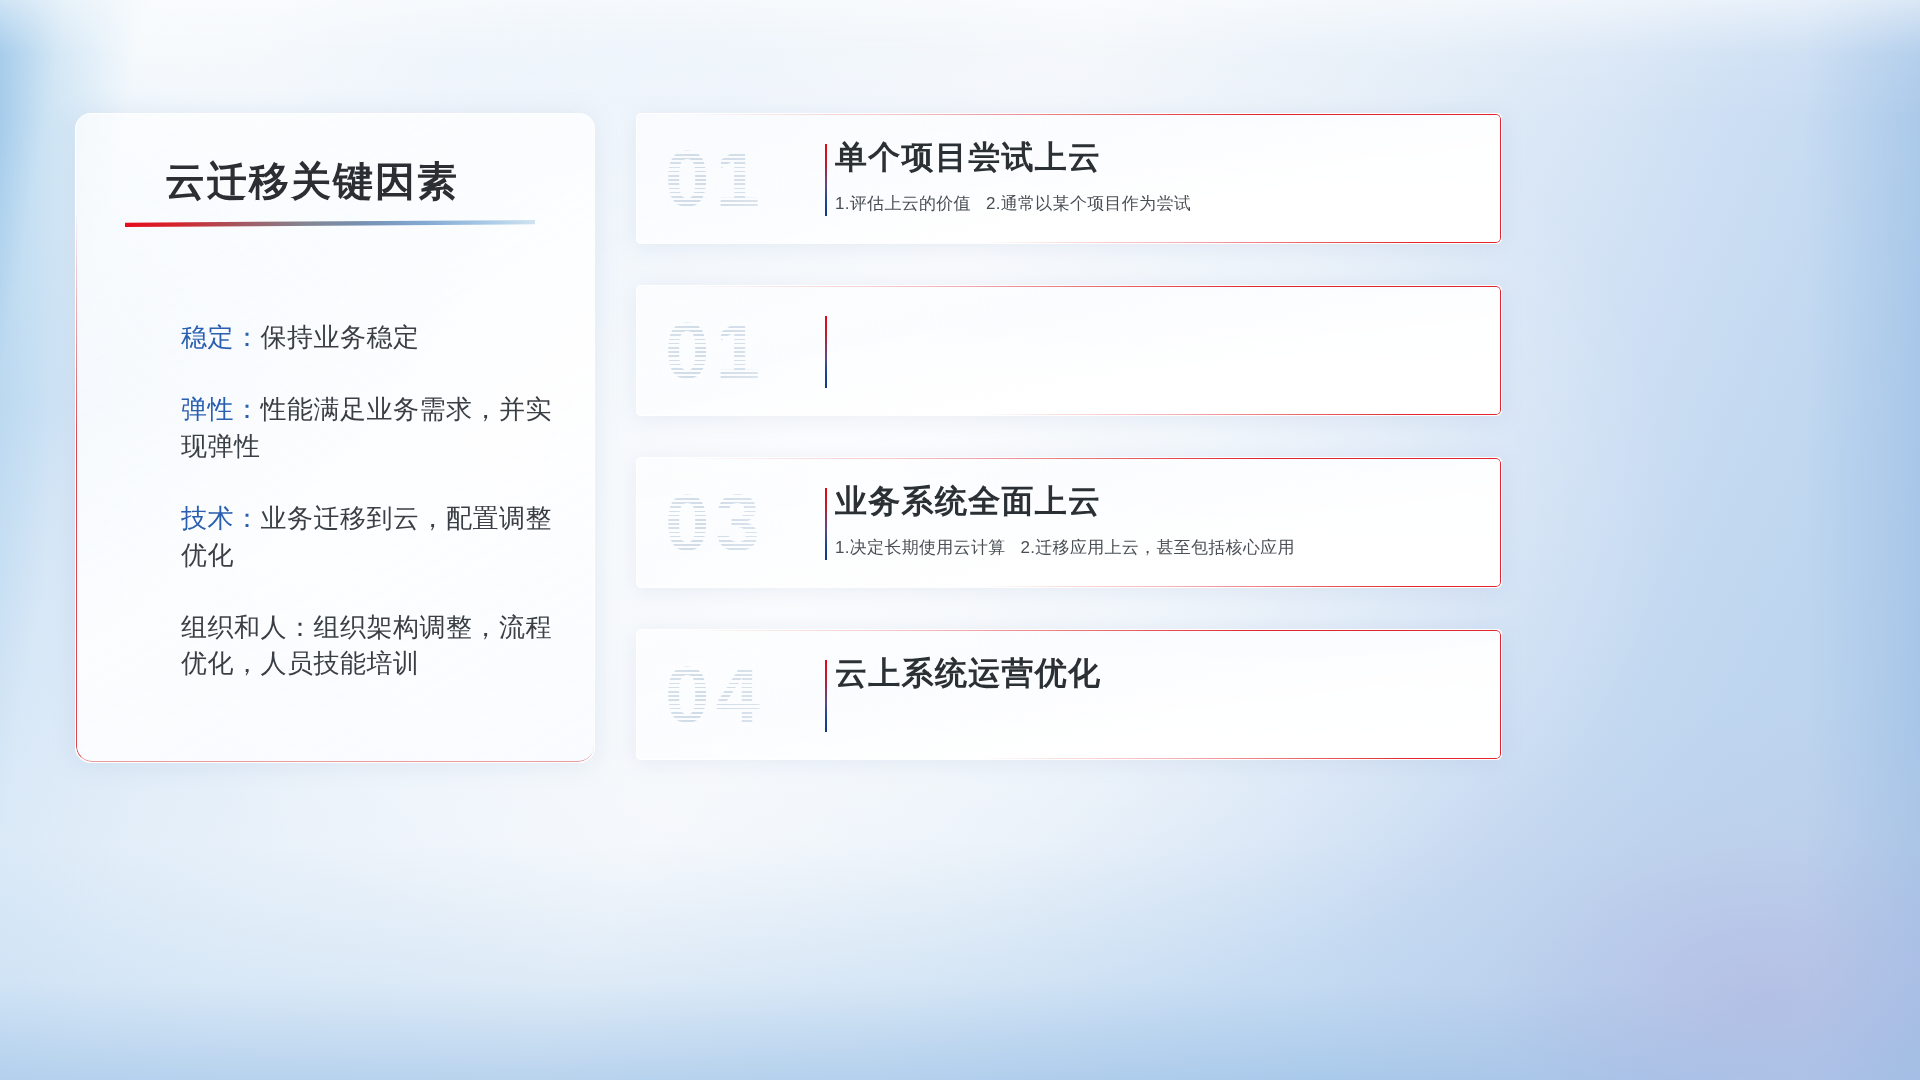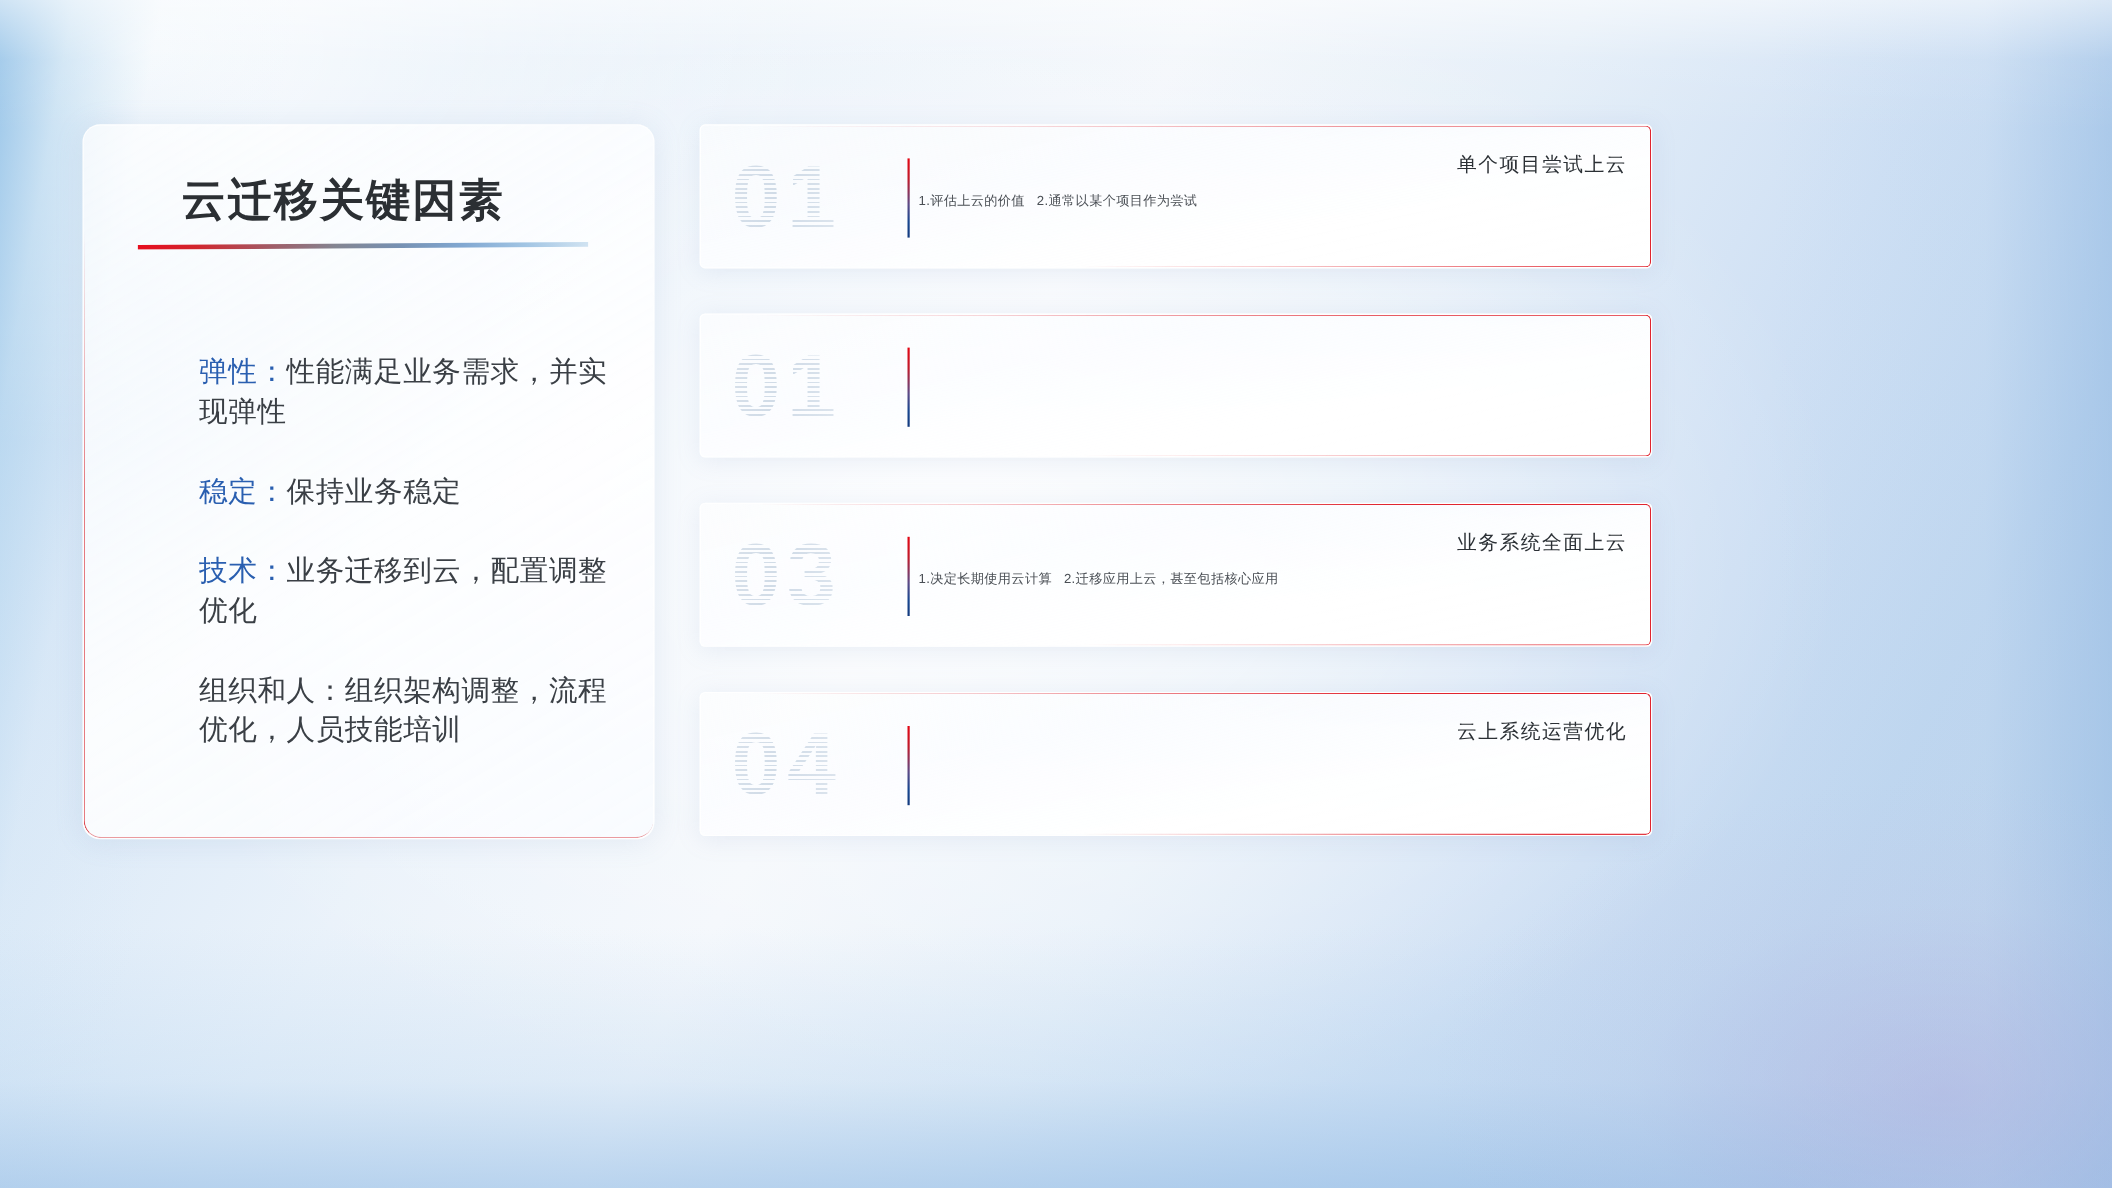--- a/index.html
+++ b/index.html
@@ -134,25 +134,25 @@
     background:linear-gradient(100deg,#b9c8d8 0%,#a9bdd2 45%,#c4d2e0 100%);
     -webkit-background-clip:text; background-clip:text; color:transparent;
   }
 
   .divider {
     position:absolute; left:188px; top:30px; width:2.4px; height:72px;
     background:linear-gradient(to bottom, #e30613 0%, #c01a2b 26%, #5b4a86 58%, #18468f 80%, #123a7e 100%);
   }
   .card-body { position:absolute; left:198px; top:24px; right:22px; }
   .card-title {
-    font-size:18px; font-weight:400; color:#2b3035;
-    letter-spacing:1.3px; line-height:1.24;text-align:right;
+    font-size:32px; font-weight:700; color:#2b3035;
+    letter-spacing:1.3px; line-height:1.24;
   }
   .card-desc {
-    margin-top:14px; font-size:12px; color:#4a4f55;
+    margin-top:14px; font-size:17px; color:#4a4f55;
     letter-spacing:.3px; white-space:pre;
   }
 </style>
 </head>
 <body>
 
 <div class="bg bg-base"></div>
 <div class="bg bg-glow-c"></div>
 <div class="bg bg-glow-tl"></div>
 <div class="bg bg-blue-left"></div>
@@ -160,24 +160,24 @@
 <div class="bg bg-blue-right"></div>
 <div class="bg bg-violet"></div>
 <div class="bg bg-top-white"></div>
 
 <div class="left-panel">
   <div class="panel-title">云迁移关键因素</div>
   <div class="title-rule"></div>
 
   <div class="panel-list">
     <div class="p-item">
+      <span class="p-key">稳定：</span><span>保持业务稳定</span>
+    </div>
+    <div class="p-item">
       <span class="p-key">弹性：</span><span>性能满足业务需求，并实现弹性</span>
-    </div>
-    <div class="p-item">
-      <span class="p-key">稳定：</span><span>保持业务稳定</span>
     </div>
     <div class="p-item">
       <span class="p-key">技术：</span><span>业务迁移到云，配置调整优化</span>
     </div>
     <div class="p-item">
       <span class="p-key dark">组织和人：</span><span>组织架构调整，流程优化，人员技能培训</span>
     </div>
   </div>
 </div>
 

